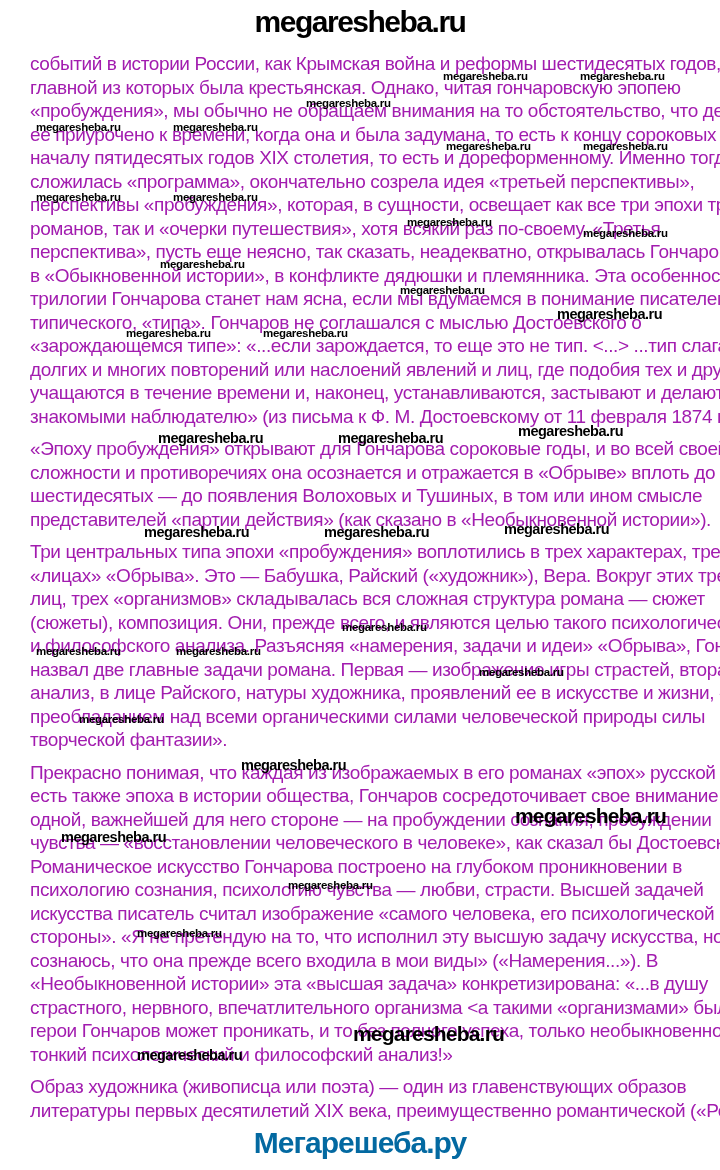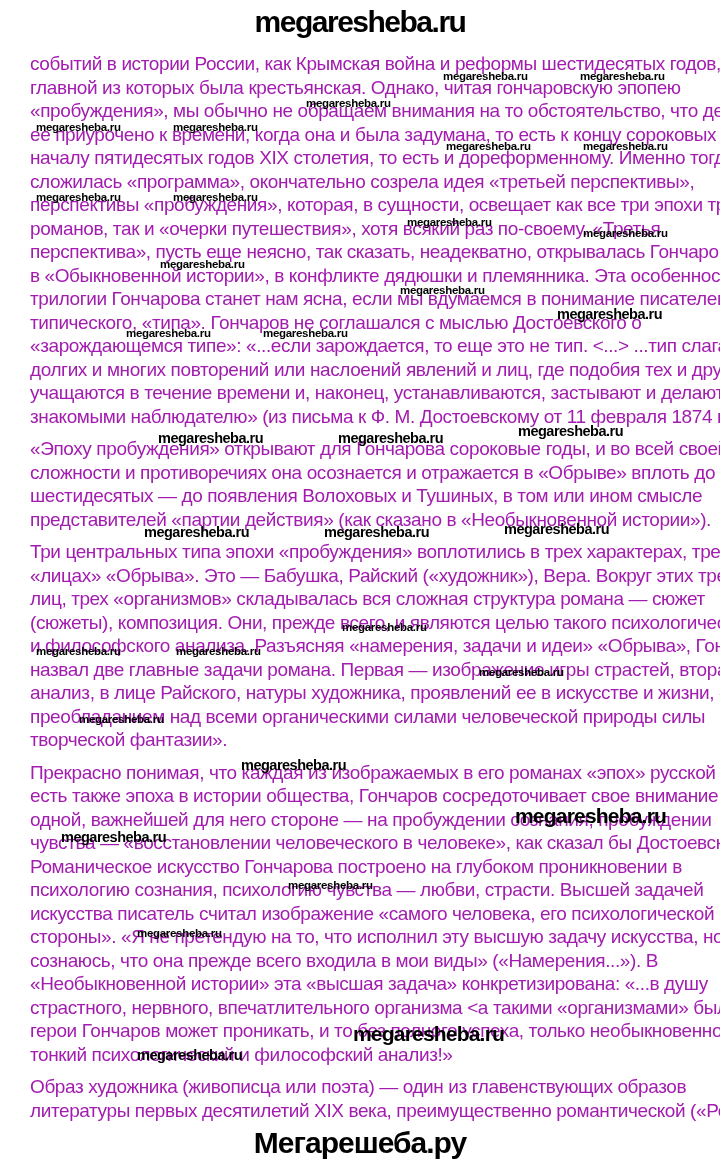--- a/index.html
+++ b/index.html
@@ -36,21 +36,21 @@
     white-space: nowrap;
   }
   .wm-s { font-size: 11.5px; letter-spacing: -0.3px; }
   .wm-m { font-size: 14.5px; letter-spacing: -0.5px; }
   .wm-l { font-size: 21px;  letter-spacing: -0.8px; }
   .footer-brand {
     position: absolute; top: 1126px; left: 0; width: 720px;
     text-align: center;
     font-family: "Liberation Sans", sans-serif;
     font-weight: bold; font-size: 30px; letter-spacing: -1px;
-    color: #000000;
+    color: #0369a1;
   }
 </style>
 </head>
 <body>
 
 <div class="page">
 
   <div class="header-wm">megaresheba.ru</div>
 
   <div class="doc-text">

